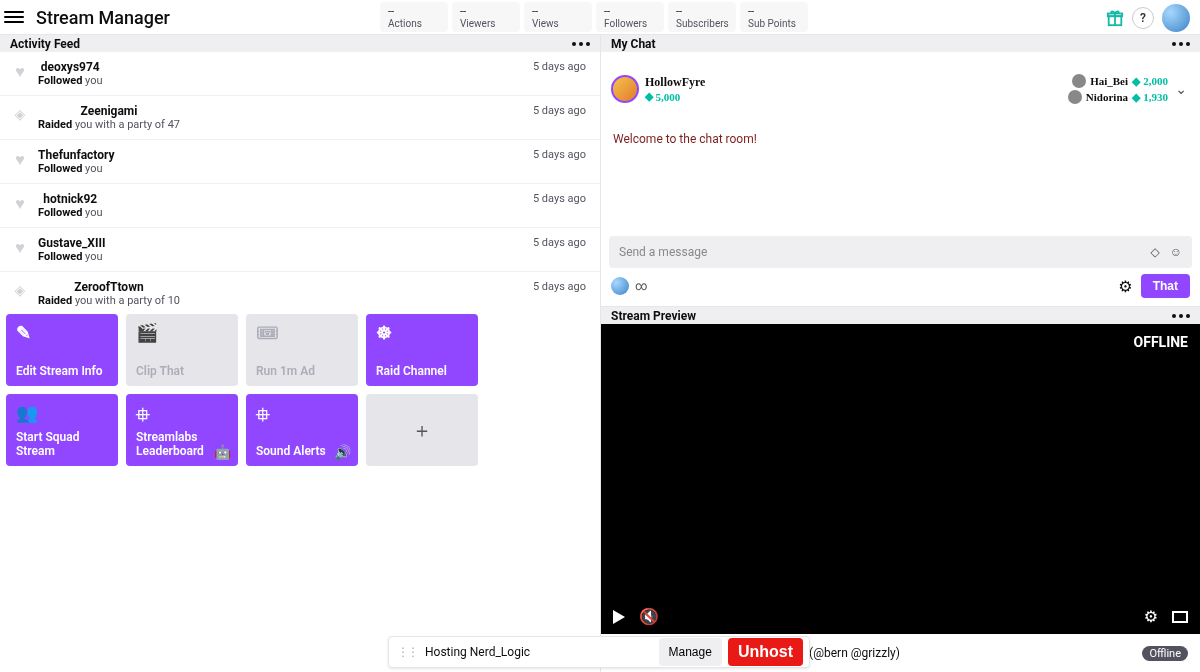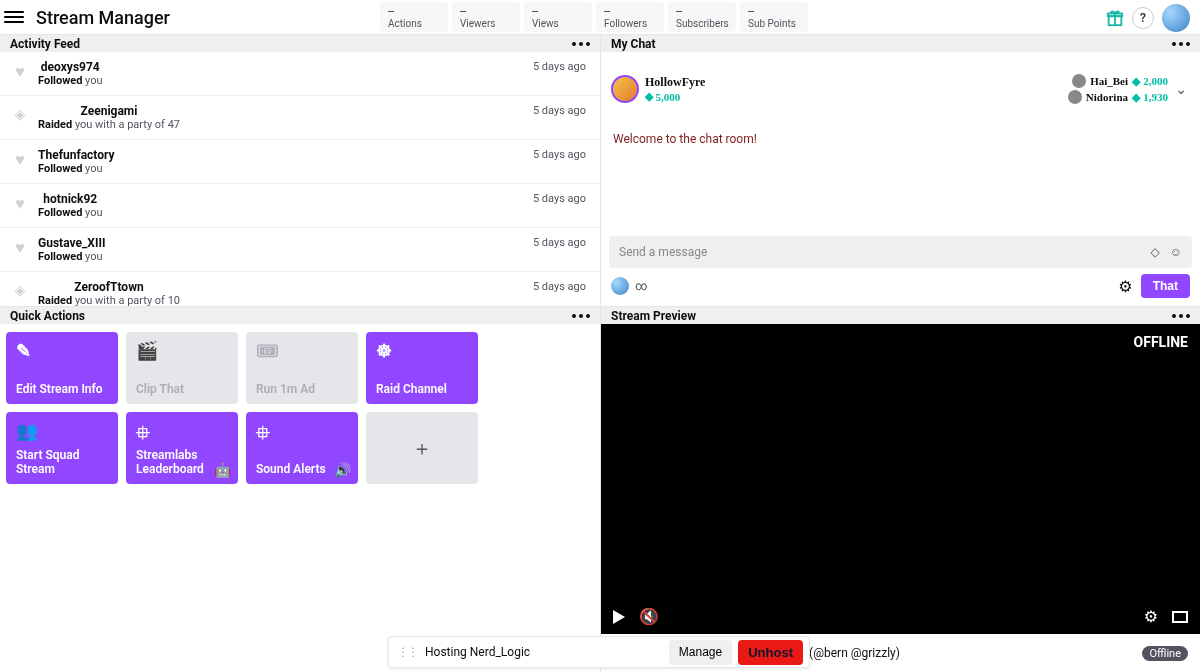--- a/index.html
+++ b/index.html
@@ -68,21 +68,21 @@
   .vol { font-size:16px; cursor:pointer; }
   .fs { width:16px; height:12px; border:2px solid #fff; cursor:pointer; }
   .preview-meta { height:38px; display:flex; align-items:center; justify-content:flex-end; padding:0 12px; gap:10px; font-size:12px; overflow:hidden; }
   .meta-text { color:#0e0e10; white-space:nowrap; flex:1; overflow:hidden; }
   .badge-off { background:#53535f; color:#fff; font-size:11px; padding:1px 7px; border-radius:10px; }
   .host-bar { position:absolute; left:388px; bottom:4px; width:422px; height:32px; background:#fff; border:1px solid #e6e6ea; border-radius:4px; display:flex; align-items:center; justify-content:space-between; padding:0 6px 0 8px; font-size:12px; box-shadow:0 1px 3px rgba(0,0,0,.1); z-index:10; }
   .host-left { display:flex; align-items:center; gap:8px; }
   .drag { color:#aaa; letter-spacing:-2px; }
   .host-btns { display:flex; gap:6px; }
   .btn-m { background:#efeff1; border:none; border-radius:4px; padding:5px 10px; font-size:12px; cursor:pointer; }
-  .btn-u { background:#e91916; border:none; color:#0f172a; border-radius:4px; padding:5px 10px; font-size:13px; font-weight:600; cursor:pointer; }
+  .btn-u { background:#e91916; border:none; color:#ffffff; border-radius:4px; padding:5px 10px; font-size:16px; font-weight:600; cursor:pointer; }
   svg { display:block; }
 </style>
 </head>
 <body>
 
 <div class="header">
   <div class="hamburger">
       <span></span>
       <span></span>
       <span></span>
@@ -184,28 +184,20 @@
       <div class="feed-item">
           <span class="raid-ico">◈</span>
           <div class="fi-text">
             <div class="u">ZeroofTtown</div>
             <div class="d"><b>Raided</b><span class="you"> you with a party of 10</span></div>
           </div>
           <div class="fi-time">5 days ago</div>
         </div>
     </div>
 
-    <div class="panel-hdr">
-      <span>Quick Actions</span>
-      <div class="dots">
-          <span></span>
-          <span></span>
-          <span></span>
-        </div>
-    </div>
     <div class="qa">
       <div class="qa-grid">
         <div class="qa-card purple">
             <span class="qa-ico">✎</span>
             <span>Edit Stream Info</span>
           </div>
         <div class="qa-card gray">
             <span class="qa-ico">🎬</span>
             <span>Clip That</span>
           </div>

